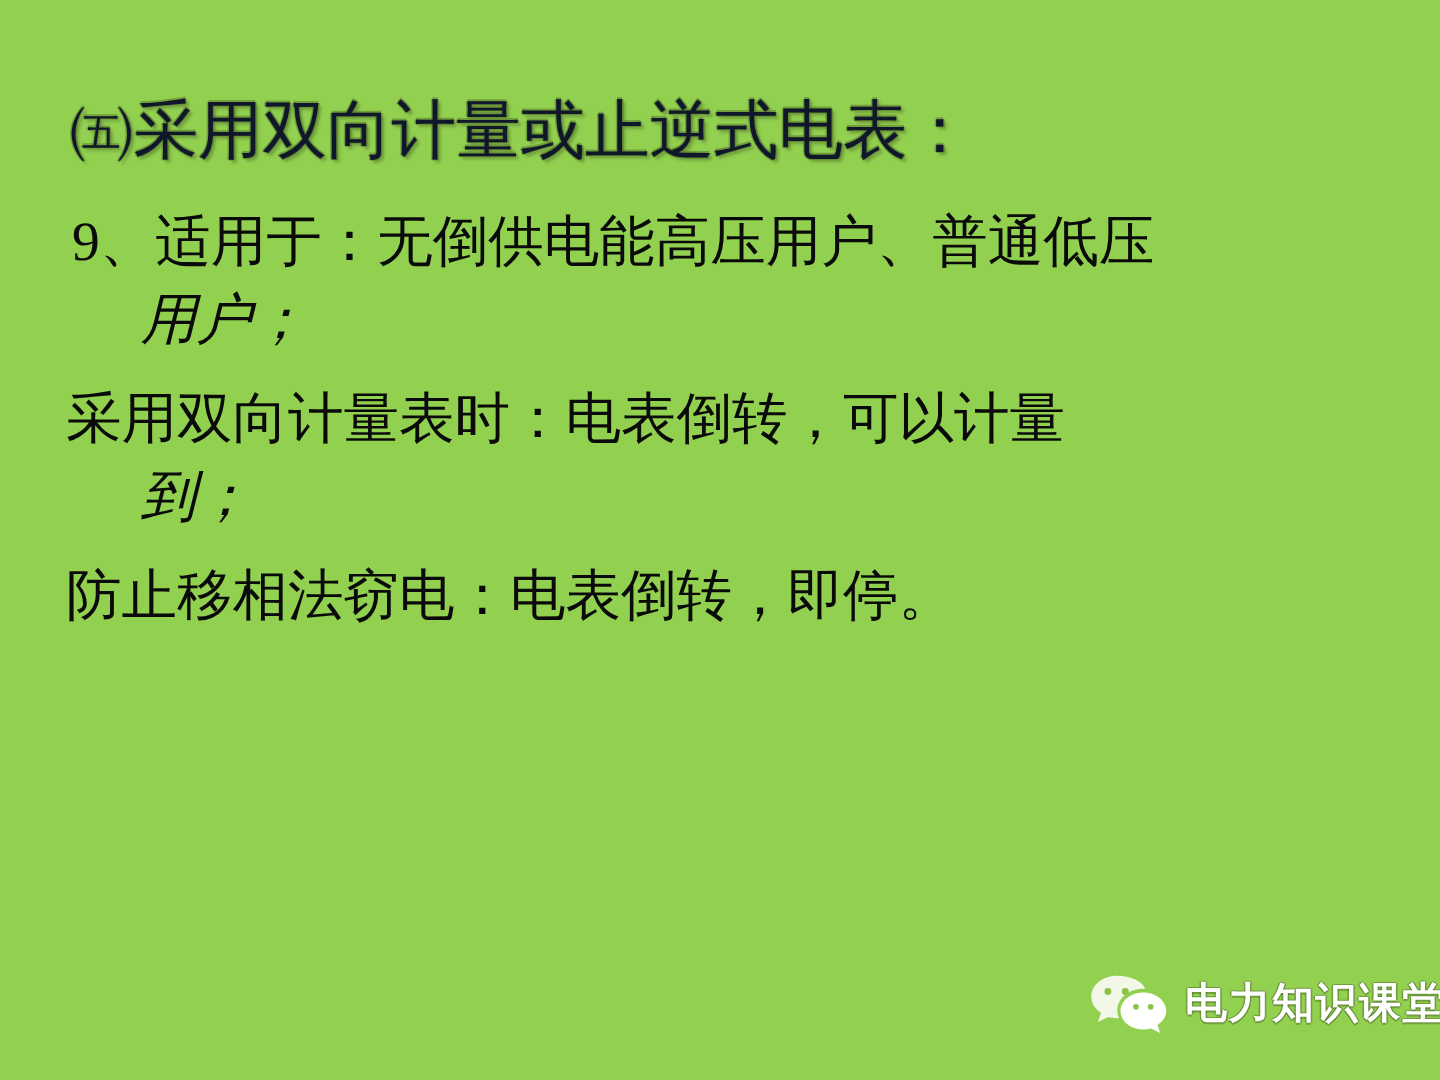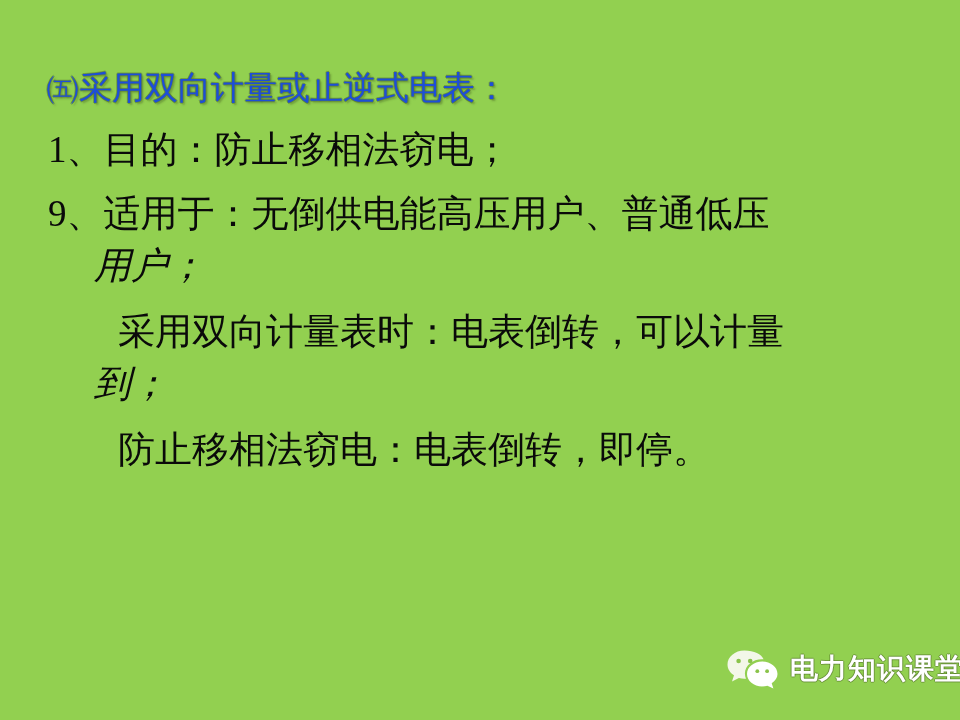--- a/index.html
+++ b/index.html
@@ -16,24 +16,24 @@
     font-family: "Liberation Serif", "DejaVu Serif", serif;
     -webkit-font-smoothing: antialiased;
   }
 
   
   .slide-title {
     position: absolute;
     left: 46px;
     top: 62px;
     font-family: "Liberation Serif", "DejaVu Serif", serif;
-    font-size: 33px;
+    font-size: 43px;
     line-height: 52px;
     letter-spacing: 0px;
-    color: #1d4ed8;
+    color: #0f172a;
     white-space: nowrap;
     text-shadow:
        1px  0px 0px rgba(90,120,45,0.55),
       -1px  0px 0px rgba(90,120,45,0.55),
        0px  1px 0px rgba(90,120,45,0.55),
        0px -1px 0px rgba(90,120,45,0.55),
        2px  2px 2px rgba(70,100,35,0.45);
   }
 
   
@@ -46,21 +46,21 @@
   .body-line {
     font-family: "Liberation Serif", "DejaVu Serif", serif;
     font-size: 37px;
     line-height: 52px;
     color: #0a0a0a;
     white-space: nowrap;
     letter-spacing: 0px;
   }
   .body-line.lvl-1 { padding-left: 48px; }
   .body-line.lvl-2 { padding-left: 94px; font-style: italic; }
-  .body-line.lvl-3 { padding-left: 118px; }
+  .body-line.lvl-3 { padding-left: 44px; }
 
   .gap-sm { height: 12px; }
   .gap-md { height: 14px; }
 
   
   .watermark {
     position: absolute;
     left: 726px;
     top: 648px;
     display: flex;
@@ -89,21 +89,20 @@
 </style>
 </head>
 <body>
 
 <div id="slide">
 
   <div class="slide-title">㈤采用双向计量或止逆式电表：</div>
 
   <div class="body-block">
 
-    <div class="body-line lvl-1">1、目的：防止移相法窃电；</div>
 
     <div class="gap-sm"></div>
 
     <div class="body-line lvl-1">9、适用于：无倒供电能高压用户、普通低压</div>
 
     <div class="body-line lvl-2">用户；</div>
 
     <div class="gap-md"></div>
 
     <div class="body-line lvl-3">采用双向计量表时：电表倒转，可以计量</div>

